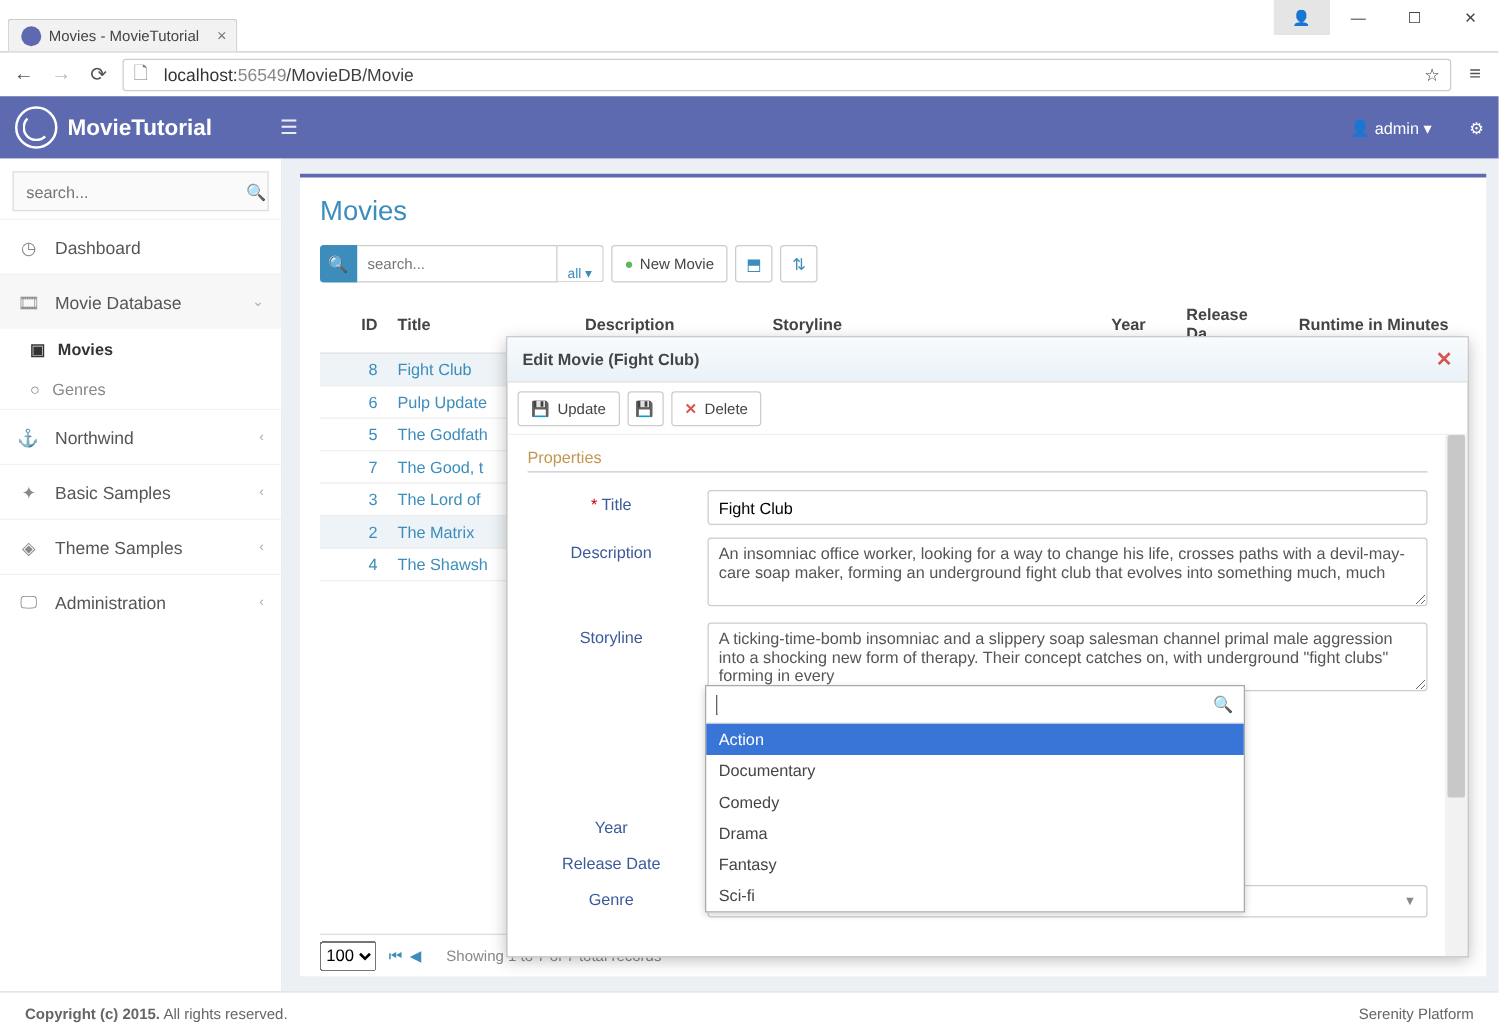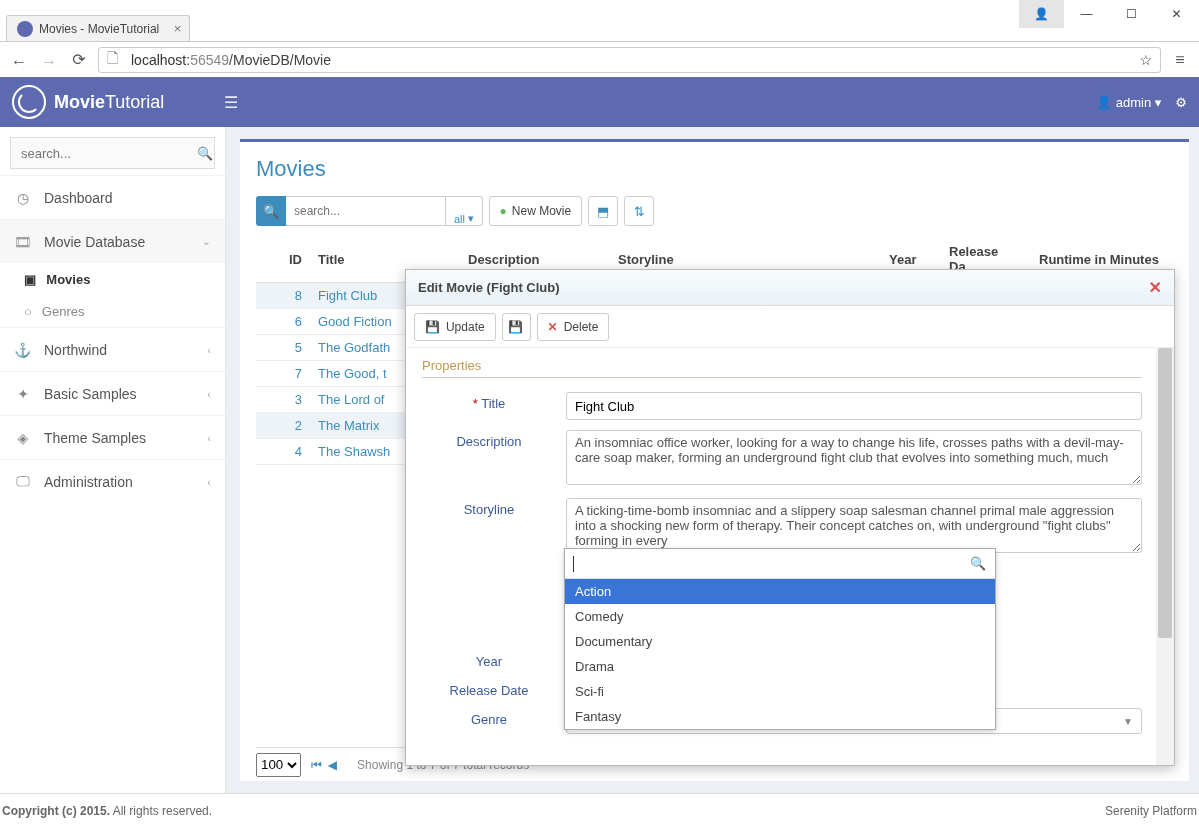--- a/index.html
+++ b/index.html
@@ -19,23 +19,23 @@
 .addr-input { flex: 1; height: 26px; border: 1px solid #ccc; border-radius: 3px; padding: 0 8px; font-size: 14px; color: #333; }
 .addr-input .host { color: #333; }
 .page-icon { width:18px; color:#777; font-size:14px;}
 
 
 .appbar { height: 50px; background: #5e6ab0; color: #fff; display: flex; align-items: center; padding: 0 12px; }
 .logo-wrap { display: flex; align-items: center; gap: 8px; width: 212px; }
 .logo-swirl { width: 34px; height: 34px; border: 2px solid #fff; border-radius: 50%; position: relative; }
 .logo-swirl::before { content:""; position:absolute; inset:4px; border:2px solid #fff; border-radius:50%; border-top-color:transparent; border-right-color:transparent;}
 .logo-text { font-size: 18px; font-weight: bold; }
-.logo-text .light { font-weight: normal; text-align: right; }
+.logo-text .light { font-weight: bold; text-align: right; }
 .hamburger { font-size: 16px; color: #e8eaf5; cursor:pointer; }
-.appbar-right { margin-left: auto; display: flex; align-items: center; gap: 14px; font-size: 13px; }
+.appbar-right { margin-left: auto; display: flex; align-items: center; gap: 30px; font-size: 13px; }
 .appbar-right .ico { font-size: 13px; }
 
 
 .shell { display: flex; height: calc(827px - 12px - 29px - 36px - 50px - 34px); background: #f4f5f7; }
 .leftnav { width: 226px; background: #fff; border-right: 1px solid #e5e5e5; }
 .search-box { margin: 10px 10px 6px 10px; height: 32px; border: 1px solid #ddd; display: flex; align-items: center; padding: 0 10px; color: #999; background:#fafafa;}
 .search-box input { border: none; flex: 1; font-size: 13px; outline: none; background:transparent; }
 .nav-item { height: 44px; display: flex; align-items: center; padding: 0 14px; gap: 12px; color: #555; font-size: 14px; border-top: 1px solid #f2f2f2; cursor:pointer;}
 .nav-item .ico { width: 18px; text-align: center; color: #888; font-size:14px;}
 .nav-item .chev { margin-left: auto; font-size: 11px; color: #aaa; }
@@ -96,21 +96,21 @@
 
 .dd-pop { position: absolute; left: 564px; top: 548px; width: 432px; background: #fff; border: 1px solid #aaa; z-index: 100; box-shadow: 0 2px 6px rgba(0,0,0,.2);}
 .dd-pop .dd-search { height: 30px; border-bottom: 1px solid #ddd; display: flex; align-items: center; padding: 0 8px; }
 .dd-pop .dd-search input { flex: 1; border: none; outline: none; font-size: 13px; }
 .dd-pop .dd-search .caret { display:inline-block; width:1px; height:16px; background:#333; animation: blink 1s step-end infinite;}
 @keyframes blink { 50% { opacity:0; } }
 .dd-pop .opt { padding: 5px 10px; font-size: 13px; color: #444; cursor:pointer;}
 .dd-pop .opt.hl { background: #3875d7; color: #fff; }
 
 
-.footer { height: 34px; background: #fff; border-top: 1px solid #ddd; display: flex; align-items: center; padding: 0 2px; font-size: 12px; color: #666; position:absolute; bottom:0; left:0; right:0;}
+.footer { height: 34px; background: #fff; border-top: 1px solid #ddd; display: flex; align-items: center; padding: 0 20px; font-size: 12px; color: #666; position:absolute; bottom:0; left:0; right:0;}
 .footer .right { margin-left: auto; }
 </style>
 </head>
 <body>
 
 <div class="win-controls">
   <div class="win-btn user">👤</div>
   <div class="win-btn">—</div>
   <div class="win-btn">☐</div>
   <div class="win-btn">✕</div>
@@ -232,21 +232,21 @@
               <td class="num">8</td>
               <td class="title">Fight Club</td>
               <td></td>
               <td></td>
               <td></td>
               <td></td>
               <td class="rt">139</td>
             </tr>
             <tr>
               <td class="num">6</td>
-              <td class="title">Good Fiction</td>
+              <td class="title">Pulp Update</td>
               <td></td>
               <td></td>
               <td></td>
               <td></td>
               <td class="rt">250</td>
             </tr>
             <tr>
               <td class="num">5</td>
               <td class="title">The Godfath</td>
               <td></td>
@@ -368,24 +368,24 @@
 </div>
 
 <div class="dd-pop">
   <div class="dd-search">
     <span class="caret"></span>
       <input style="">
     <span style="color:#888">🔍</span>
   </div>
   <div id="dd-opts">
       <div class="opt hl">Action</div>
+      <div class="opt">Documentary</div>
       <div class="opt">Comedy</div>
-      <div class="opt">Documentary</div>
       <div class="opt">Drama</div>
+      <div class="opt">Fantasy</div>
       <div class="opt">Sci-fi</div>
-      <div class="opt">Fantasy</div>
     </div>
 </div>
 
 <div class="footer">
   <span><b>Copyright (c) 2015.</b><span> All rights reserved.</span></span>
   <span class="right">Serenity Platform</span>
 </div>
 
 </body></html>

